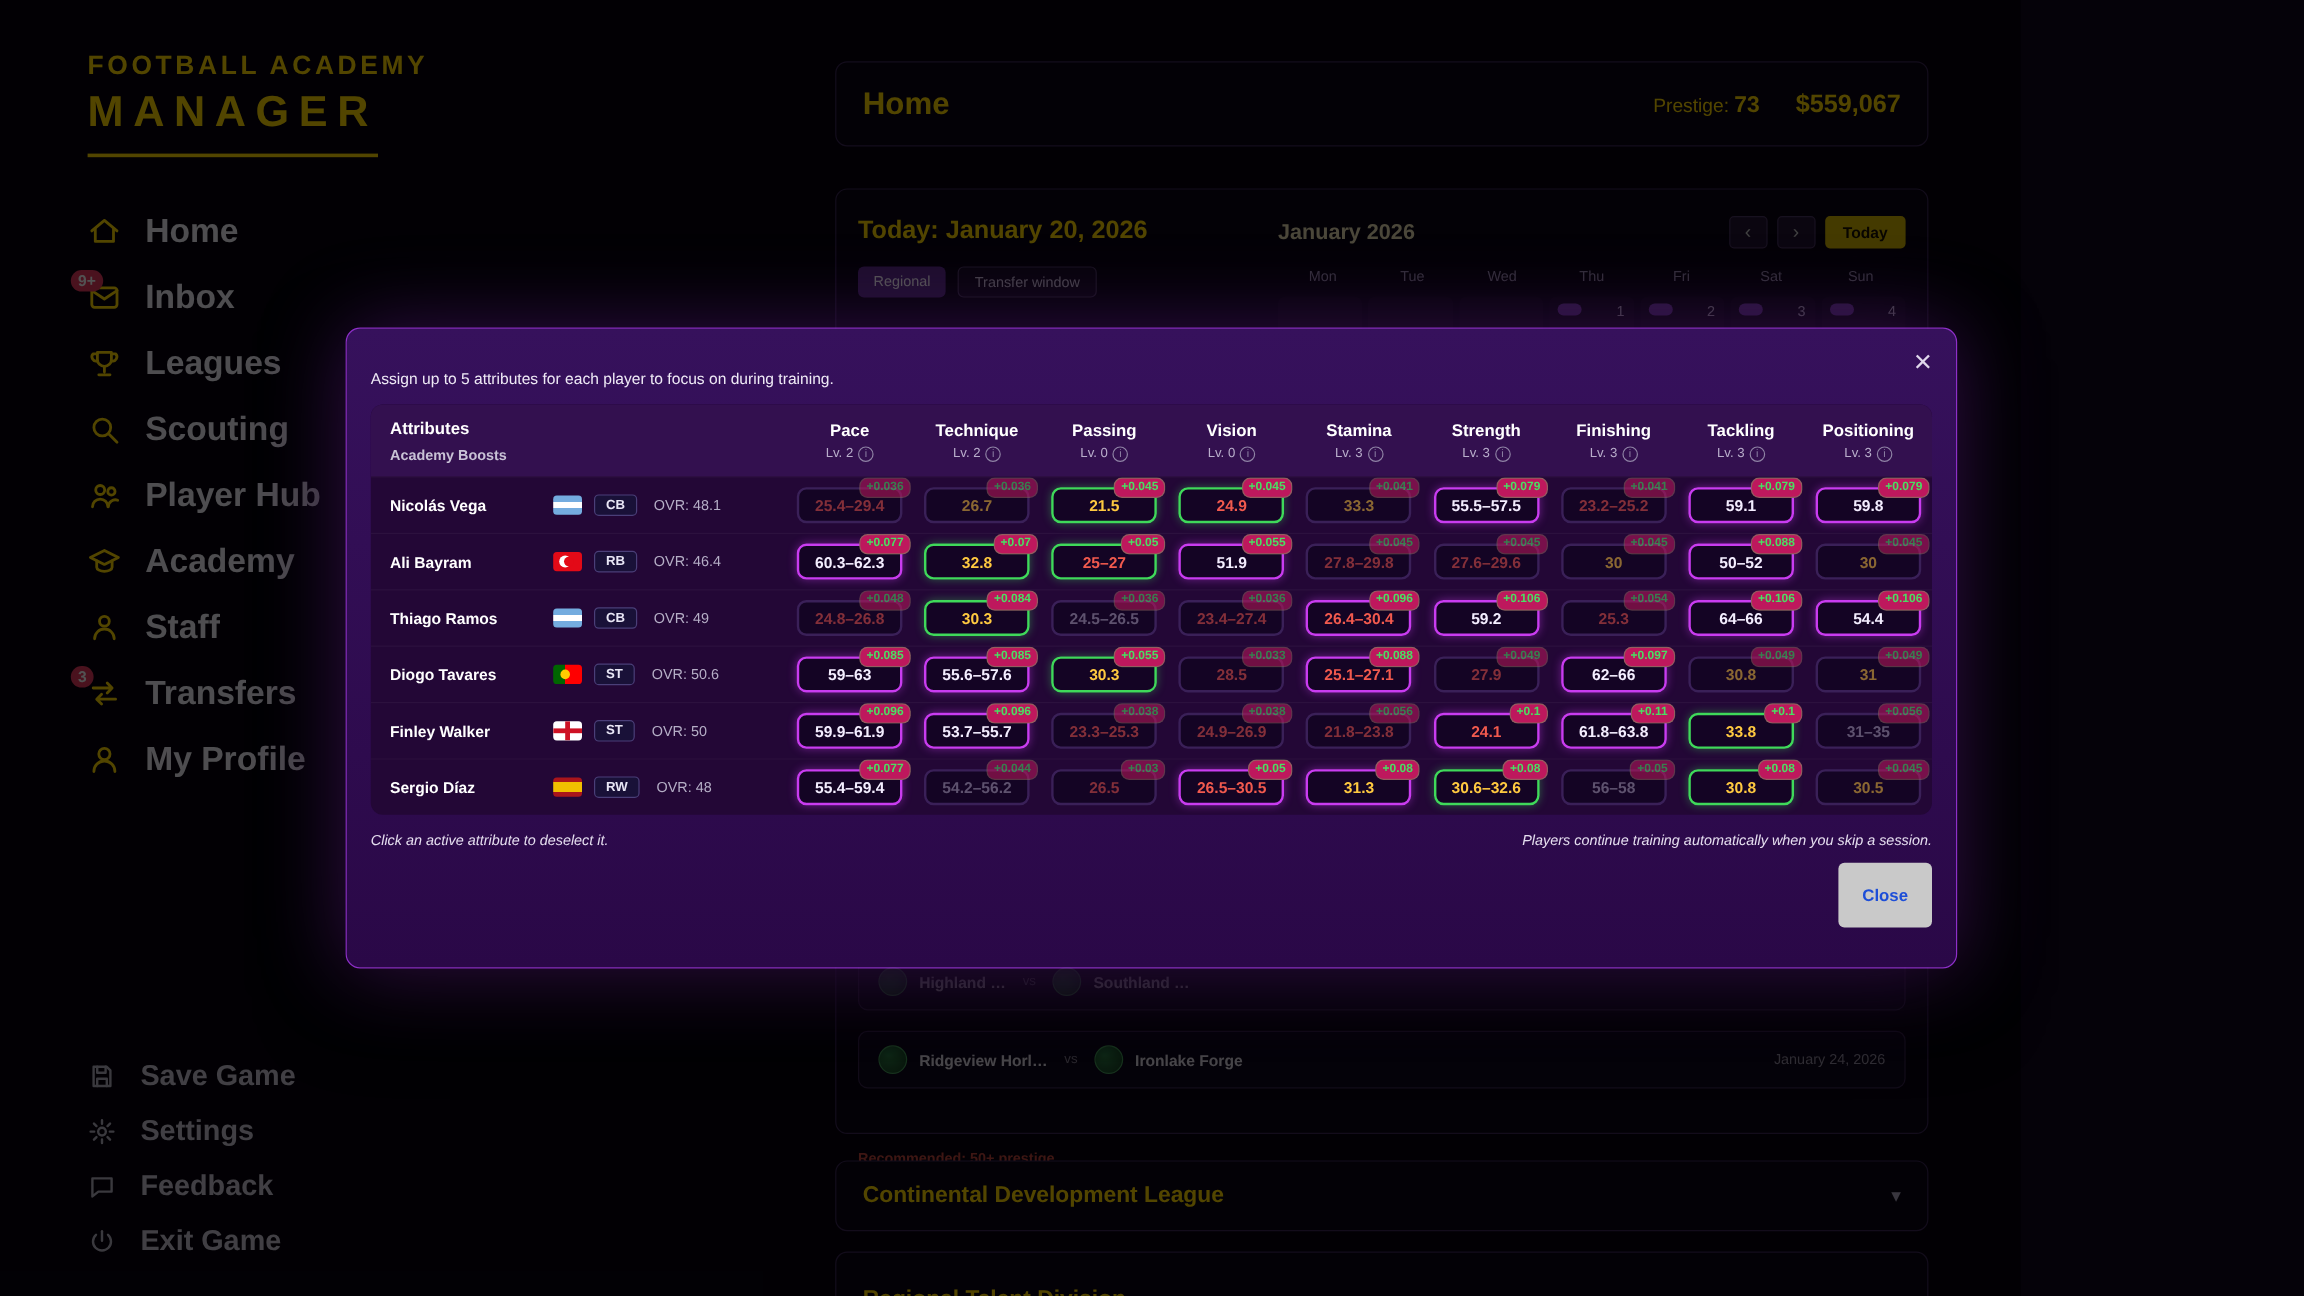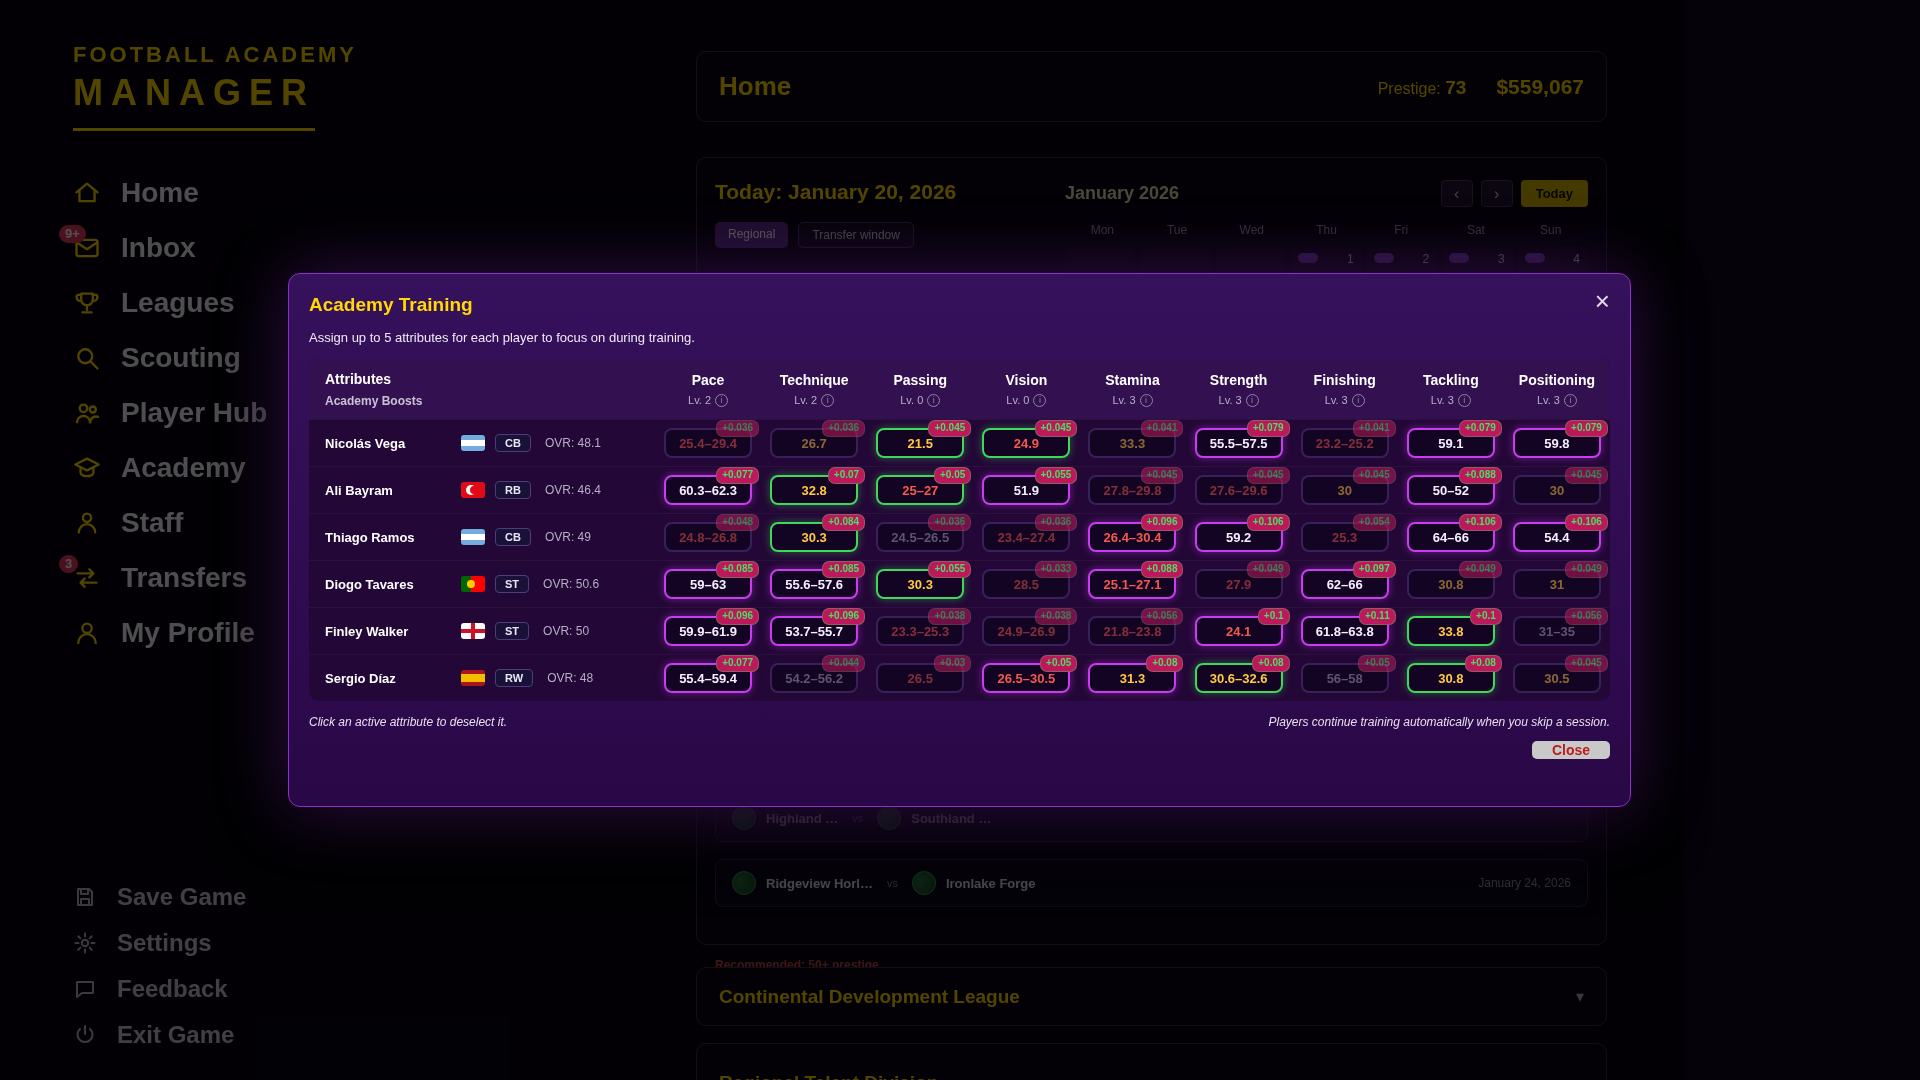--- a/index.html
+++ b/index.html
@@ -130,22 +130,22 @@
   .t-gray .val { color:#a79fb8; }
   .acell.dim .val { opacity:0.5; }
   .acell.dim .abadge { opacity:0.55; }
   .abadge { position:absolute; top:-10px; right:-9px; background:#be185d; color:#4ade63;
             border:1px solid rgba(74,222,99,0.35); font-size:10px; font-weight:bold;
             padding:1px 5px; border-radius:7px; line-height:1.25; }
 
   .modal-notes { display:flex; justify-content:space-between; margin-top:14px;
                  font-style:italic; font-size:12px; color:#e6dff0; }
   .modal-actions { display:flex; justify-content:flex-end; margin-top:12px; }
-  .close-btn { background:#c9c9c9; color:#b91c1c; font-weight:bold; font-size:14px;
-               padding:1px 20px; border-radius:5px; border:none; cursor:pointer; }
+  .close-btn { background:#c9c9c9; color:#1d4ed8; font-weight:bold; font-size:14px;
+               padding:19px 20px; border-radius:5px; border:none; cursor:pointer; }
 </style>
 </head>
 <body>
 
 <div class="screen">
 
   <aside class="sidebar">
     <div>
       <div class="brand-top">FOOTBALL ACADEMY</div>
       <div class="brand-main">MANAGER</div>
@@ -367,21 +367,20 @@
       </section>
       <section class="card section-card" style="top: 1043px; height: 80px;">
         <span class="section-title">Regional Talent Division</span>
         <span class="section-chevron"></span>
       </section>
     </div>
 
   <div class="overlay"></div>
 
   <div class="modal">
-    <h2 class="modal-title">Academy Training</h2>
     <button class="modal-close">×</button>
     <p class="modal-subtitle">Assign up to 5 attributes for each player to focus on during training.</p>
 
     <div class="table-panel">
       <div class="tgrid thead">
         <div class="th-first">
           <div class="th-attr">Attributes</div>
           <div class="th-boosts">Academy Boosts</div>
         </div>
 

